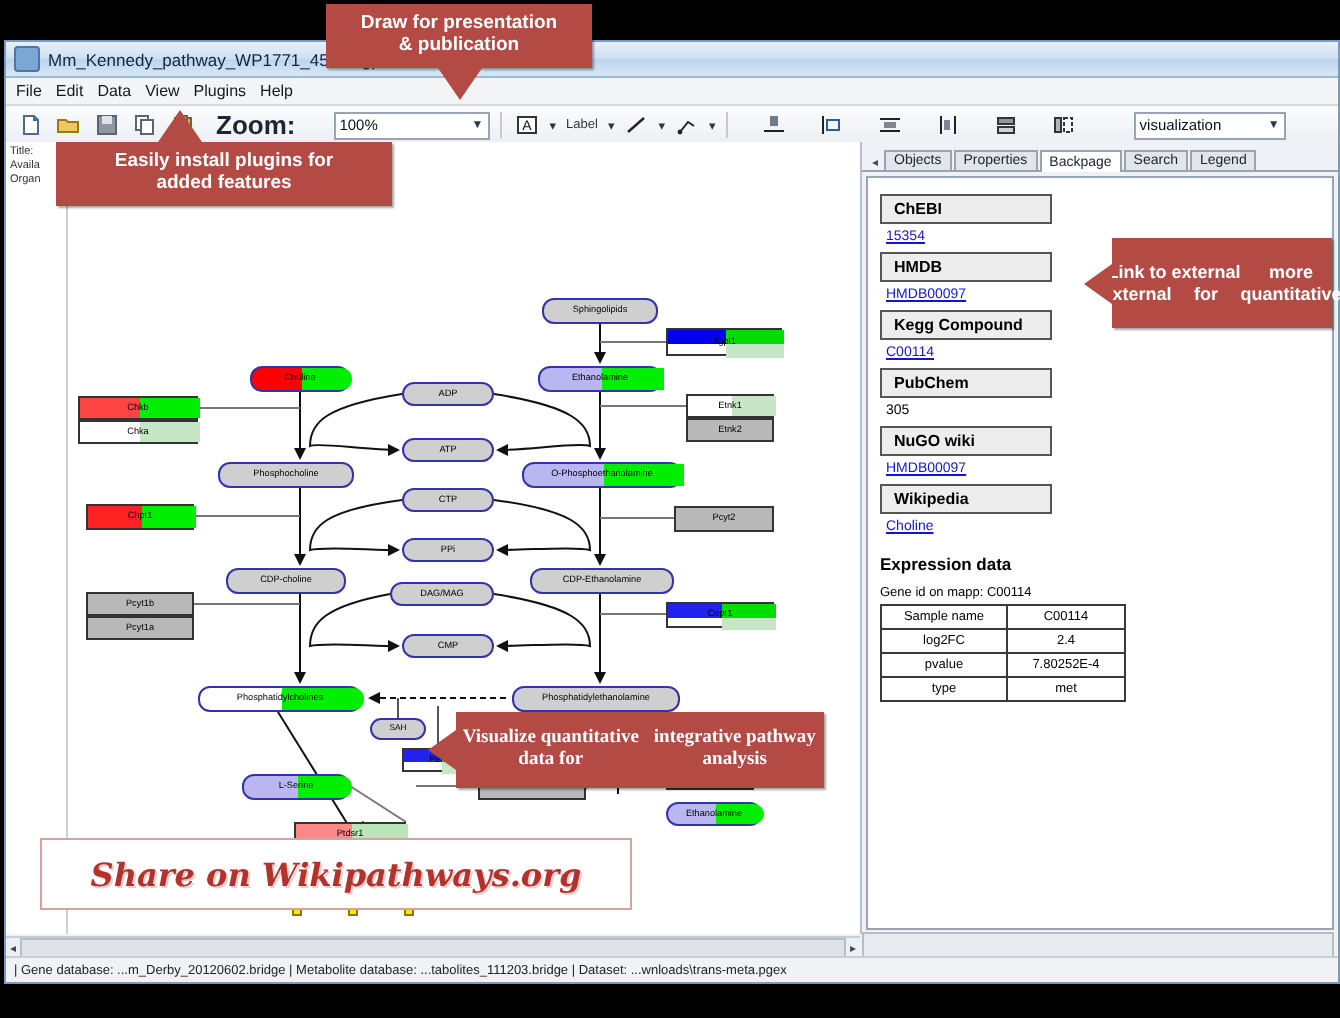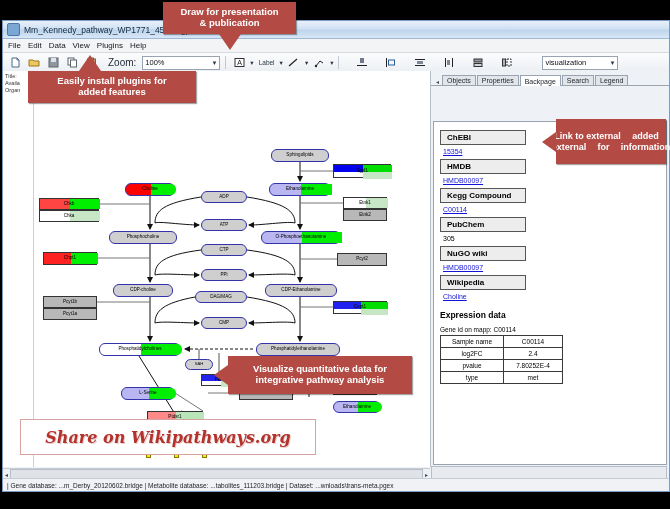--- a/index.html
+++ b/index.html
@@ -14,34 +14,34 @@
   .titlebar .tb-icon{width:11px;height:11px;margin-right:4px;background:#7aa7d4;border:1px solid #4a77a8;border-radius:2px;}
   .titlebar .tb-text{font-size:8.5px;color:#10263f;white-space:nowrap;overflow:hidden;}
 
   .menubar{height:13px;background:#f3f4f6;border-bottom:1px solid #d6d9dd;display:flex;align-items:center;padding-left:5px;gap:7px;}
   .menubar span{font-size:8px;color:#15191f;cursor:default;}
 
   .toolbar{height:19px;background:linear-gradient(to bottom,#fbfcfd,#eceff3);border-bottom:1px solid #c9ced5;
            display:flex;align-items:center;padding-left:4px;gap:3px;}
   .tbtn{width:14px;height:14px;border:1px solid transparent;display:flex;align-items:center;justify-content:center;
         font-size:9px;color:#3c4b5c;}
-  .zoomlabel{font-size:10px;color:#1d2733;margin-left:6px;margin-right:3px;font-weight:normal;}
+  .zoomlabel{font-size:13px;color:#1d2733;margin-left:6px;margin-right:16px;font-weight:bold;}
   .combo{height:12px;border:1px solid #9aa4b0;background:#fff;display:flex;align-items:center;
          justify-content:space-between;padding:0 2px;font-size:7.5px;color:#0b1016;}
   .combo .arrow{font-size:6px;color:#2b3a4a;}
   .sep{width:1px;height:13px;background:#c3c9d1;margin:0 2px;}
   .tsmall{font-size:6.5px;color:#2a3642;}
 
   
   .body{position:absolute;left:0;top:50px;right:0;bottom:24px;display:flex;}
   .canvaswrap{position:relative;width:427px;background:#fff;border-right:1px solid #b9c2cc;overflow:hidden;}
   .leftmeta{position:absolute;left:2px;top:2px;font-size:5.5px;line-height:7px;color:#333;}
   .vruler{position:absolute;left:30px;top:0;bottom:0;width:1px;background:#cfcfcf;}
 
-  .sidewrap{position:relative;flex:1;background:#eef2f7;display:flex;flex-direction:column;gap:33px;}
+  .sidewrap{position:relative;flex:1;background:#eef2f7;display:flex;flex-direction:column;}
   .tabrow{height:14px;display:flex;align-items:flex-end;padding-left:5px;gap:1px;
           border-bottom:1px solid #9aa4b0;background:#eef2f7;}
   .tab{font-size:7px;padding:1px 4px 1px 4px;border:1px solid #9aa4b0;border-bottom:none;background:#e2e6eb;color:#1b222b;}
   .tab.active{background:#fff;font-weight:normal;position:relative;top:1px;padding-top:2px;}
   .tabscroll{font-size:6px;color:#45505c;padding-right:2px;}
   .backpage{flex:1;background:#fff;border:1px solid #9aa4b0;margin:2px;overflow:hidden;position:relative;padding:4px 6px;}
   .dbbox{display:inline-block;border:1px solid #555;background:#ededed;font-size:8px;font-weight:bold;color:#000;
          padding:2px 6px;min-width:86px;box-sizing:border-box;margin-top:4px;}
   .dblink{font-size:7px;color:#1414d6;text-decoration:underline;margin:3px 0 0 3px;display:block;}
   .dbplain{font-size:7px;color:#000;margin:3px 0 0 3px;display:block;}
@@ -515,25 +515,25 @@
 
   <div class="callout" style="left:28px;top:71px;width:168px;height:32px;font-size:9.5px;flex-direction:column;">
     <div>Easily install plugins for</div>
     <div>added features</div>
   </div>
   <div class="arrowup" style="left:79px;top:55px;"></div>
 
   <div class="callout" style="left:556px;top:119px;width:110px;height:45px;font-size:9px;flex-direction:row;">
     <div>Link  to external</div>
     <div>external  for</div>
-    <div>added information</div>
+    <div>more quantitative</div>
   </div>
   <div class="arrowleft" style="left:542px;top:132px;"></div>
 
-  <div class="callout" style="left:228px;top:356px;width:184px;height:38px;font-size:9.5px;flex-direction:column;">
+  <div class="callout" style="left:228px;top:356px;width:184px;height:38px;font-size:9.5px;flex-direction:row;font-family:Liberation Serif, serif;">
     <div>Visualize quantitative data  for</div>
     <div>integrative pathway analysis</div>
   </div>
   <div class="arrowleft" style="left:214px;top:365px;"></div>
 
   <div class="sharebox" style="left:20px;top:419px;width:294px;height:34px;text-align:right;">
     <span>Share on Wikipathways.org</span>
   </div>
 
 </div>

